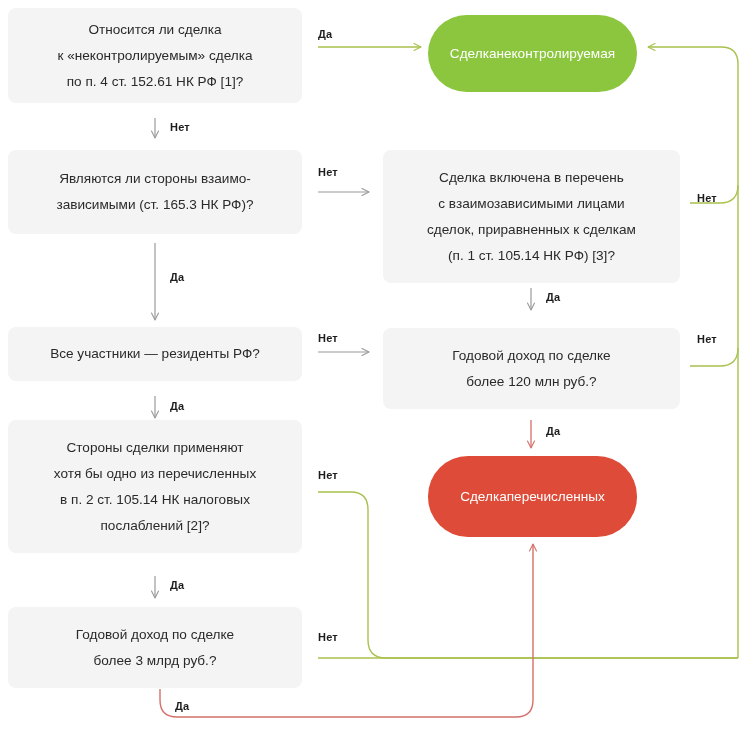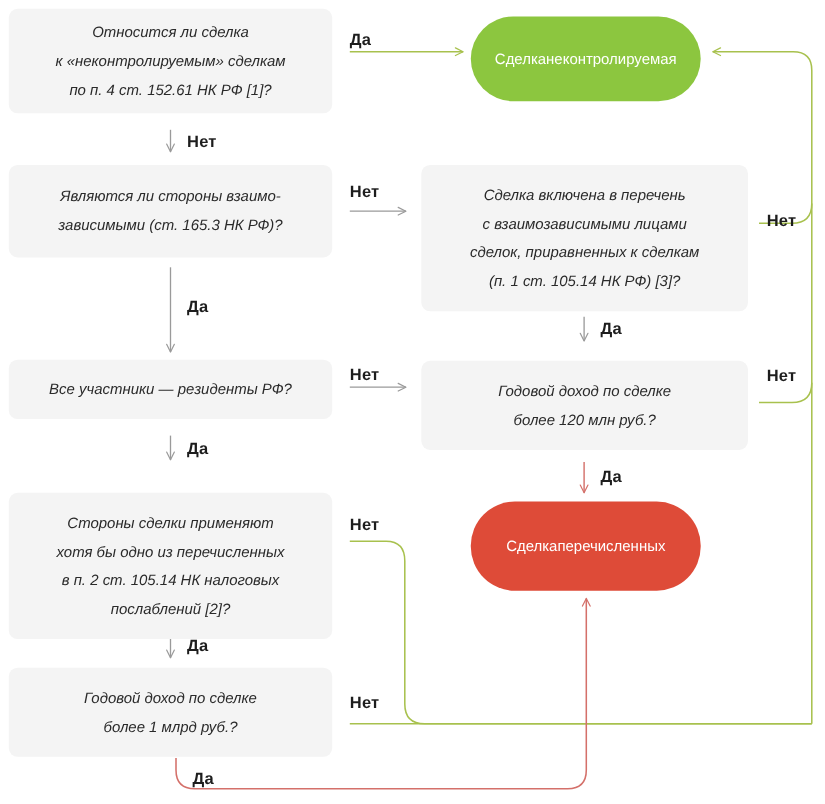--- a/index.html
+++ b/index.html
@@ -25,21 +25,20 @@
     box-sizing:border-box;
     padding:6px 14px;
   }
   .qbox .line{
     display:block;
     font-size:13.6px;
     line-height:26px;
     color:#2a2a2a;
     text-align:right;
     white-space:nowrap;
-    font-style:italic;
   }
 
   .terminal{
     position:absolute;
     border-radius:40px;
     display:flex;
     flex-direction:row;
     align-items:center;
     justify-content:center;
     box-sizing:border-box;
@@ -51,21 +50,21 @@
     color:#ffffff;
     text-align:center;
     white-space:nowrap;
   }
   .terminal.green{background:#8cc63f;}
   .terminal.red{background:#de4b38;}
 
   
   .elabel{
     position:absolute;
-    font-size:15px;
+    font-size:11px;
     font-weight:bold;
     color:#1d1d1d;
     white-space:nowrap;
     letter-spacing:.2px;
   }
 
   
   svg#wires{position:absolute;left:0;top:0;width:750px;height:731px;overflow:visible;}
 </style>
 </head>
@@ -112,43 +111,43 @@
 
     <path d="M318,492 L351,492 Q368,492 368,510 L368,640 Q368,658 386,658 L738,658" fill="none" stroke="#a8c14e" stroke-width="1.4"></path>
 
     <path d="M318,658 L738,658" fill="none" stroke="#a8c14e" stroke-width="1.4"></path>
 
     <path d="M160,689 L160,700 Q160,717 177,717 L516,717 Q533,717 533,700 L533,544" fill="none" stroke="#d4706a" stroke-width="1.4" marker-end="url(#mkRed)"></path>
   </svg>
 
   <div class="qbox" style="left:8px;top:8px;width:294px;height:95px;">
     <span class="line">Относится ли сделка</span>
-    <span class="line">к «неконтролируемым» сделкам</span>
+    <span class="line">к «неконтролируемым» сделка</span>
     <span class="line">по п. 4 ст. 152.61 НК РФ [1]?</span>
   </div>
 
   <div class="qbox" style="left:8px;top:150px;width:294px;height:84px;">
     <span class="line">Являются ли стороны взаимо-</span>
     <span class="line">зависимыми (ст. 165.3 НК РФ)?</span>
   </div>
 
   <div class="qbox" style="left:8px;top:327px;width:294px;height:54px;">
     <span class="line">Все участники — резиденты РФ?</span>
   </div>
 
-  <div class="qbox" style="left:8px;top:448px;width:294px;height:133px;">
+  <div class="qbox" style="left:8px;top:420px;width:294px;height:133px;">
     <span class="line">Стороны сделки применяют</span>
     <span class="line">хотя бы одно из перечисленных</span>
     <span class="line">в п. 2 ст. 105.14 НК налоговых</span>
     <span class="line">послаблений [2]?</span>
   </div>
 
   <div class="qbox" style="left:8px;top:607px;width:294px;height:81px;">
     <span class="line">Годовой доход по сделке</span>
-    <span class="line">более 1 млрд руб.?</span>
+    <span class="line">более 3 млрд руб.?</span>
   </div>
 
   <div class="qbox" style="left:383px;top:150px;width:297px;height:133px;">
     <span class="line">Сделка включена в перечень</span>
     <span class="line">с взаимозависимыми лицами</span>
     <span class="line">сделок, приравненных к сделкам</span>
     <span class="line">(п. 1 ст. 105.14 НК РФ) [3]?</span>
   </div>
 
   <div class="qbox" style="left:383px;top:328px;width:297px;height:81px;">

